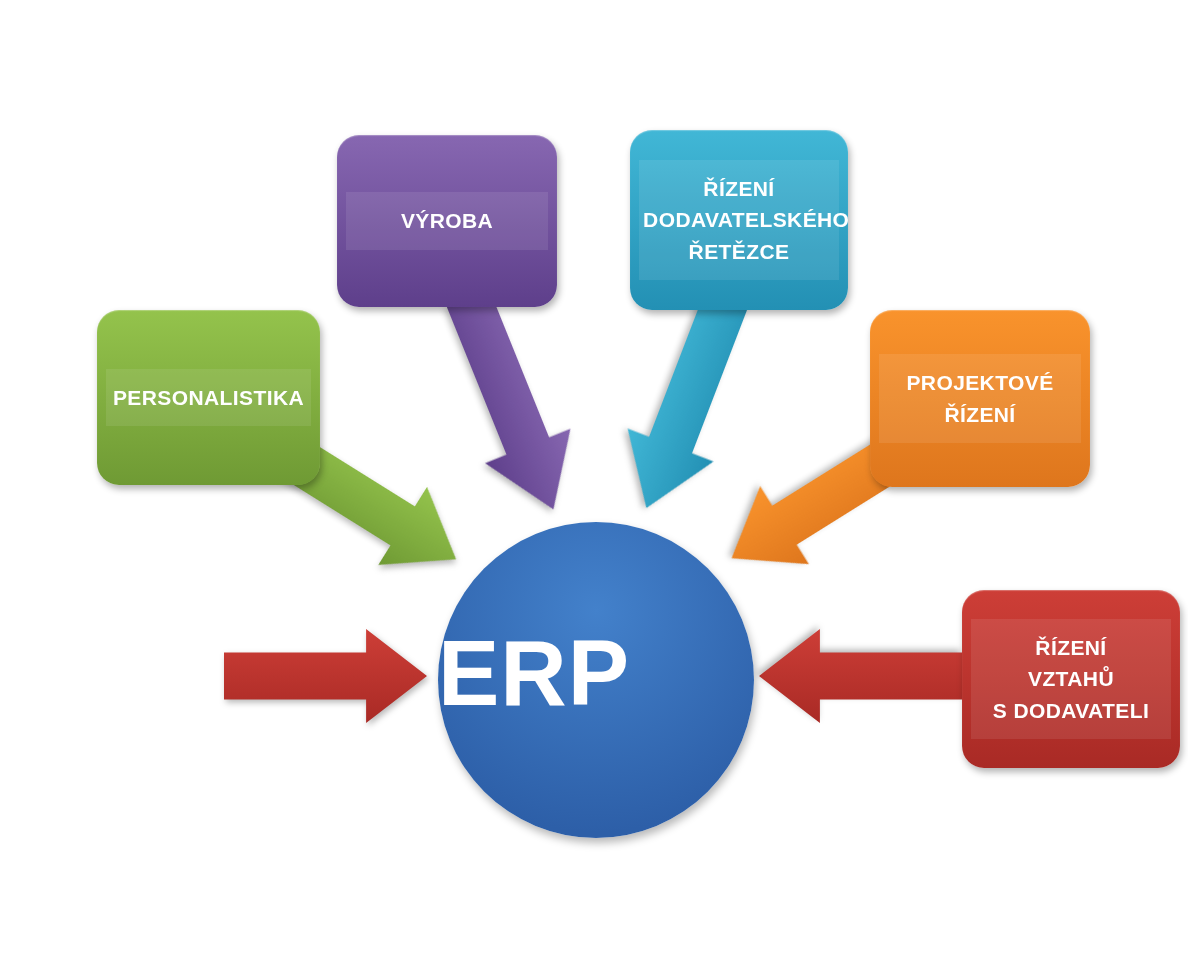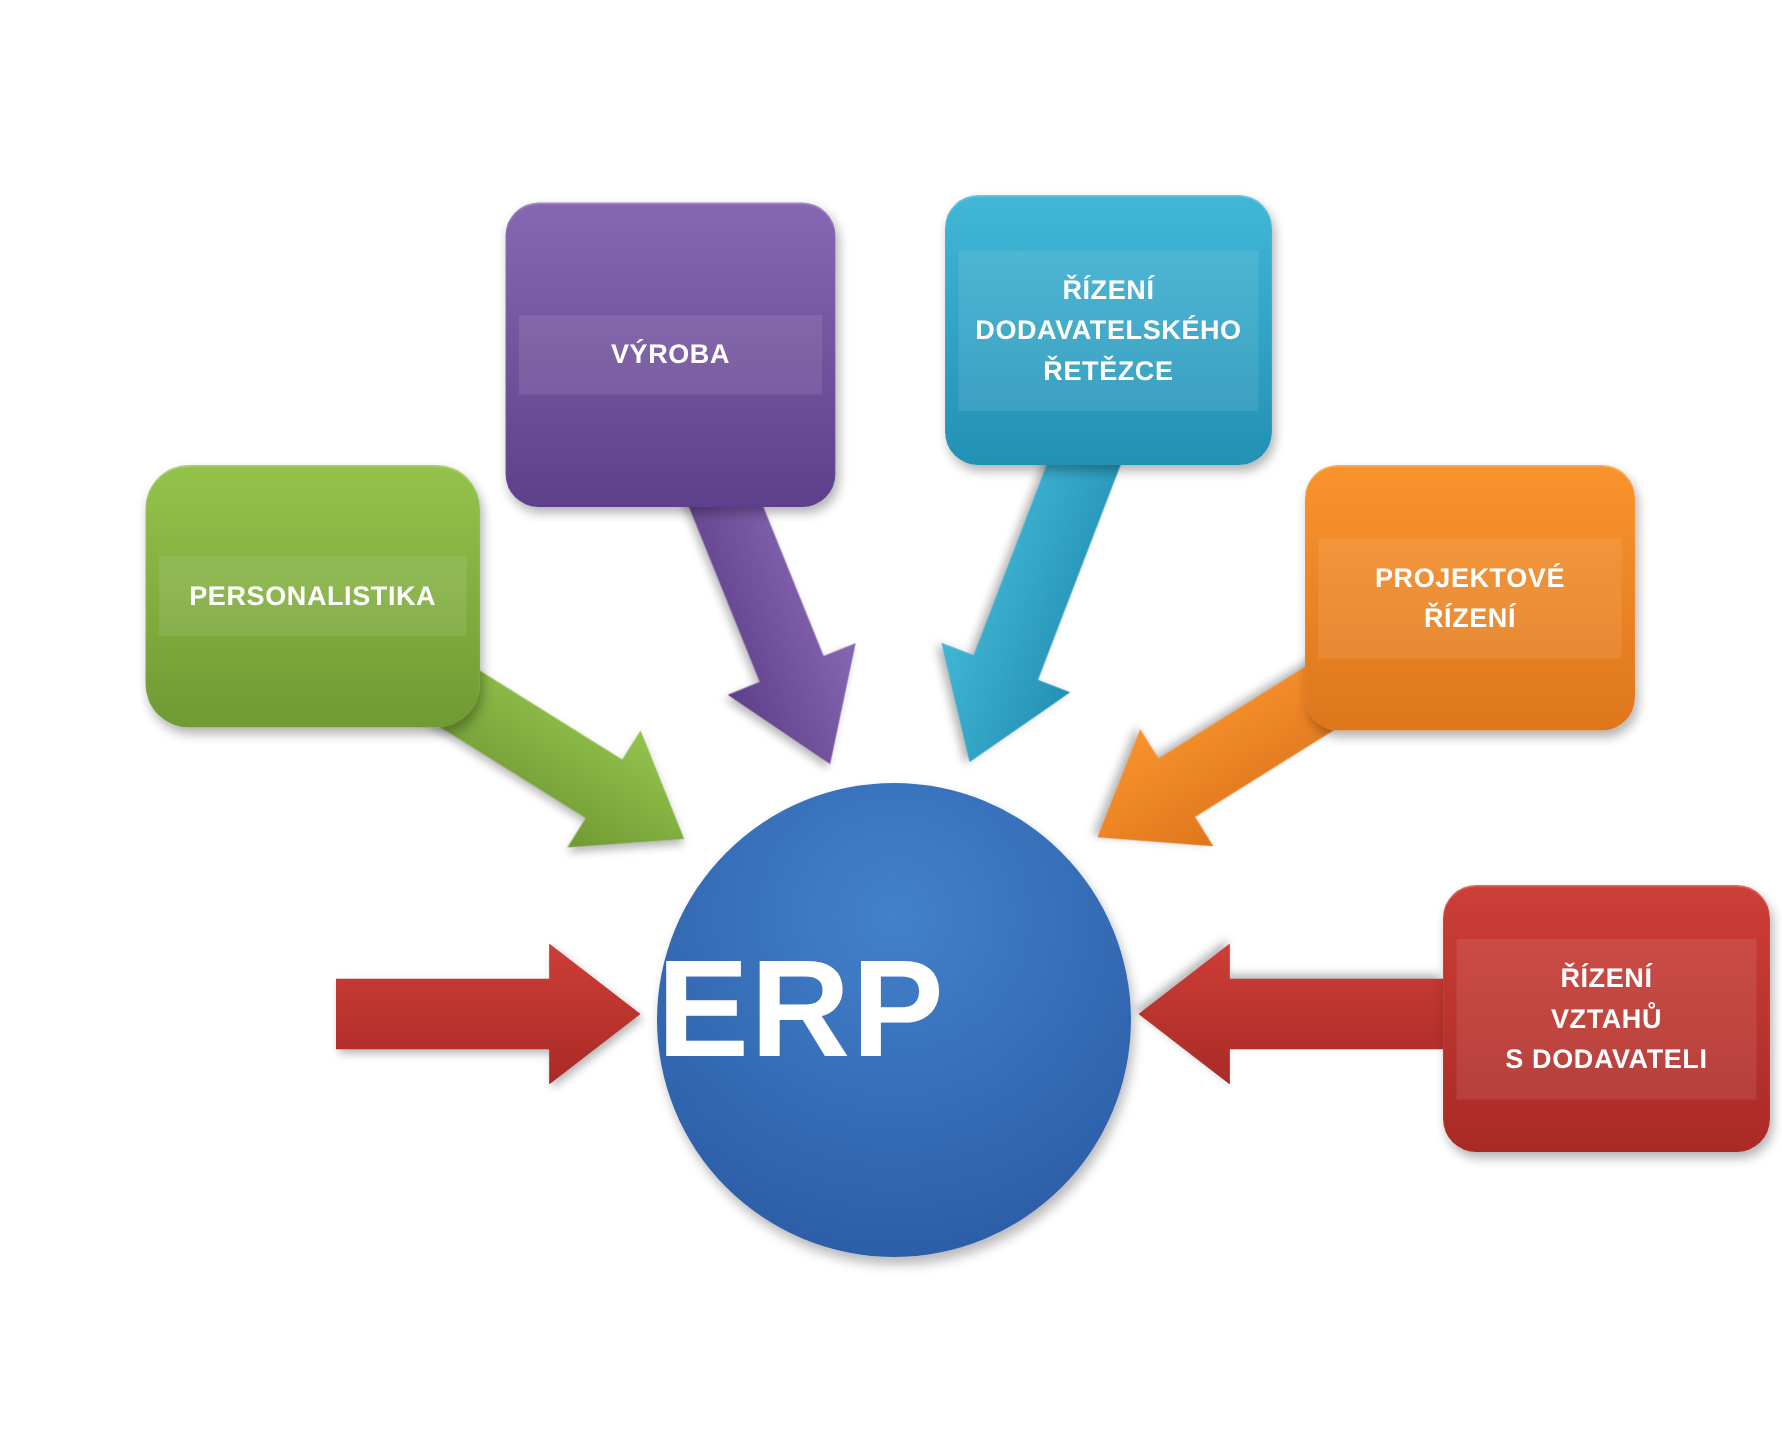--- a/index.html
+++ b/index.html
@@ -28,30 +28,30 @@
   }
   .band {
     width: 88%;
     background: rgba(255,255,255,0.09);
     padding: 13px 4px;
     text-align: center;
   }
   .module-label {
     color: #ffffff;
     font-weight: bold;
-    font-size: 18px;
+    font-size: 21px;
     line-height: 1.5;
     letter-spacing: 0.4px;
     white-space: pre-line;
     text-align: center;
   }
 
-  #box-vyroba      { left: 337px; top: 135px; width: 220px; height: 203px; }
+  #box-vyroba      { left: 337px; top: 135px; width: 220px; height: 172px; }
   #box-scm         { left: 630px; top: 130px; width: 218px; height: 180px; }
-  #box-personal    { left:  97px; top: 310px; width: 223px; height: 175px; border-radius: 29px; }
+  #box-personal    { left:  97px; top: 310px; width: 223px; height: 175px; }
   #box-projekt     { left: 870px; top: 310px; width: 220px; height: 177px; }
   #box-finance     { left:  10px; top: 588px; width: 217px; height: 180px; }
   #box-dodavatele  { left: 962px; top: 590px; width: 218px; height: 178px; }
 
   
   .center-circle {
     position: absolute;
     left: 438px; top: 522px;
     width: 316px; height: 316px;
     border-radius: 50%;

